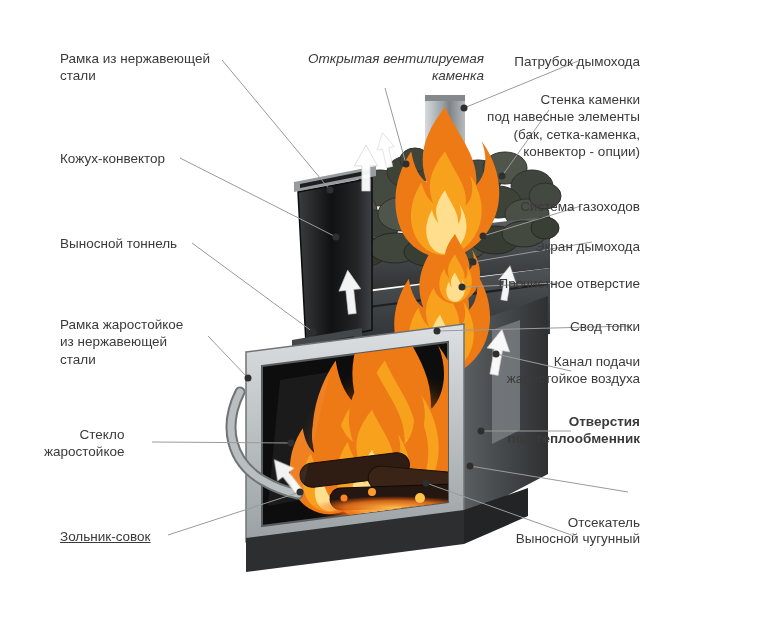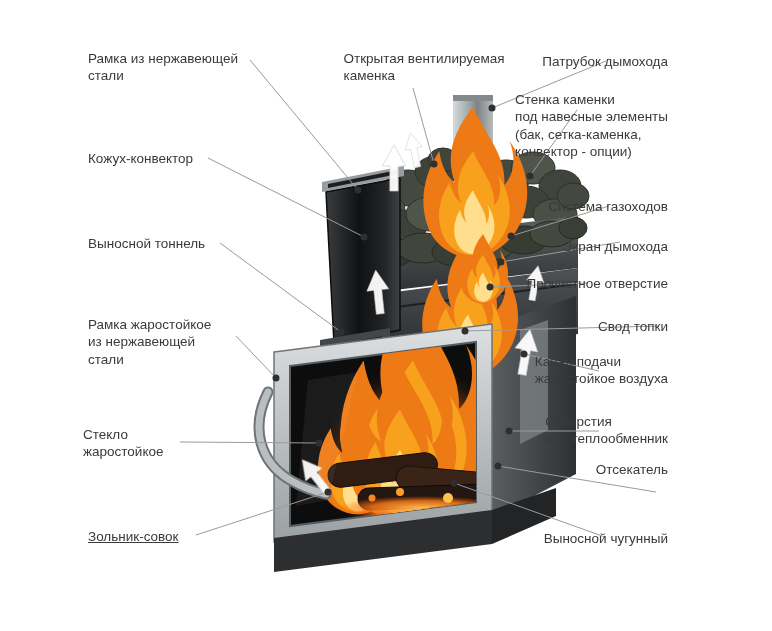--- a/index.html
+++ b/index.html
@@ -1,22 +1,22 @@
 <!DOCTYPE html>
 <html><head>
 <meta charset="utf-8">
 <style>
   html,body{margin:0;padding:0;background:#fff;}
   .stage{position:relative;width:700px;height:631px;background:#fff;overflow:hidden;
-         font-family:"Liberation Sans",sans-serif;margin-left:28px;}
+         font-family:"Liberation Sans",sans-serif;}
   svg.layer{position:absolute;left:0;top:0;}
   .callout{position:absolute;font-size:13.5px;line-height:1.28;color:#3a3a3a;
            white-space:pre-line;}
-  .callout.right{text-align:left;}
-  .callout.center{text-align:left;}
+  .callout.right{text-align:right;}
+  .callout.center{text-align:right;font-style:italic;}
   .leader{stroke:#9a9a9a;stroke-width:1;fill:none;}
   .anchor{fill:#2f2f2f;}
 </style>
 </head>
 <body>
 
 <div class="stage">
 
   <svg class="layer" width="772" height="631" viewBox="0 0 772 631">
     <defs>
@@ -212,35 +212,35 @@
     </svg>
 
   <div id="callouts">
       <div class="callout left" style="top: 50px; left: 60px;">Рамка из нержавеющей
 стали</div>
       <div class="callout left" style="top: 150px; left: 60px;">Кожух-конвектор</div>
       <div class="callout left" style="top: 235px; left: 60px;">Выносной тоннель</div>
       <div class="callout left" style="top: 316px; left: 60px;">Рамка жаростойкое
 из нержавеющей
 стали</div>
-      <div class="callout left" style="top: 426px; left: 55px;">Стекло
+      <div class="callout left" style="top: 426px; left: 44px; text-align: right;">Стекло
 жаростойкое</div>
       <div class="callout left" style="top: 528px; left: 60px; text-decoration: underline;">Зольник-совок</div>
       <div class="callout center" style="top: 50px; left: 396px; transform: translateX(-50%);">Открытая вентилируемая
 каменка</div>
       <div class="callout right" style="top: 53px; right: 60px;">Патрубок дымохода</div>
       <div class="callout right" style="top: 91px; right: 60px;">Стенка каменки
 под навесные элементы
 (бак, сетка-каменка,
 конвектор - опции)</div>
       <div class="callout right" style="top: 198px; right: 60px;">Система газоходов</div>
       <div class="callout right" style="top: 238px; right: 60px;">Экран дымохода</div>
       <div class="callout right" style="top: 275px; right: 60px;">Прочистное отверстие</div>
       <div class="callout right" style="top: 318px; right: 60px;">Свод топки</div>
       <div class="callout right" style="top: 353px; right: 60px;">Канал подачи
 жаростойкое воздуха</div>
-      <div class="callout right" style="top: 413px; right: 60px;">Отверстия
+      <div class="callout right" style="top: 413px; right: 60px; font-weight: bold;">Отверстия
 под теплообменник</div>
-      <div class="callout right" style="top: 461px; right: 60px;">Отсекатель</div>
+      <div class="callout right" style="top: 514px; right: 60px;">Отсекатель</div>
       <div class="callout right" style="top: 530px; right: 60px;">Выносной чугунный</div>
     </div>
 
 </div>
 
 </body></html>

